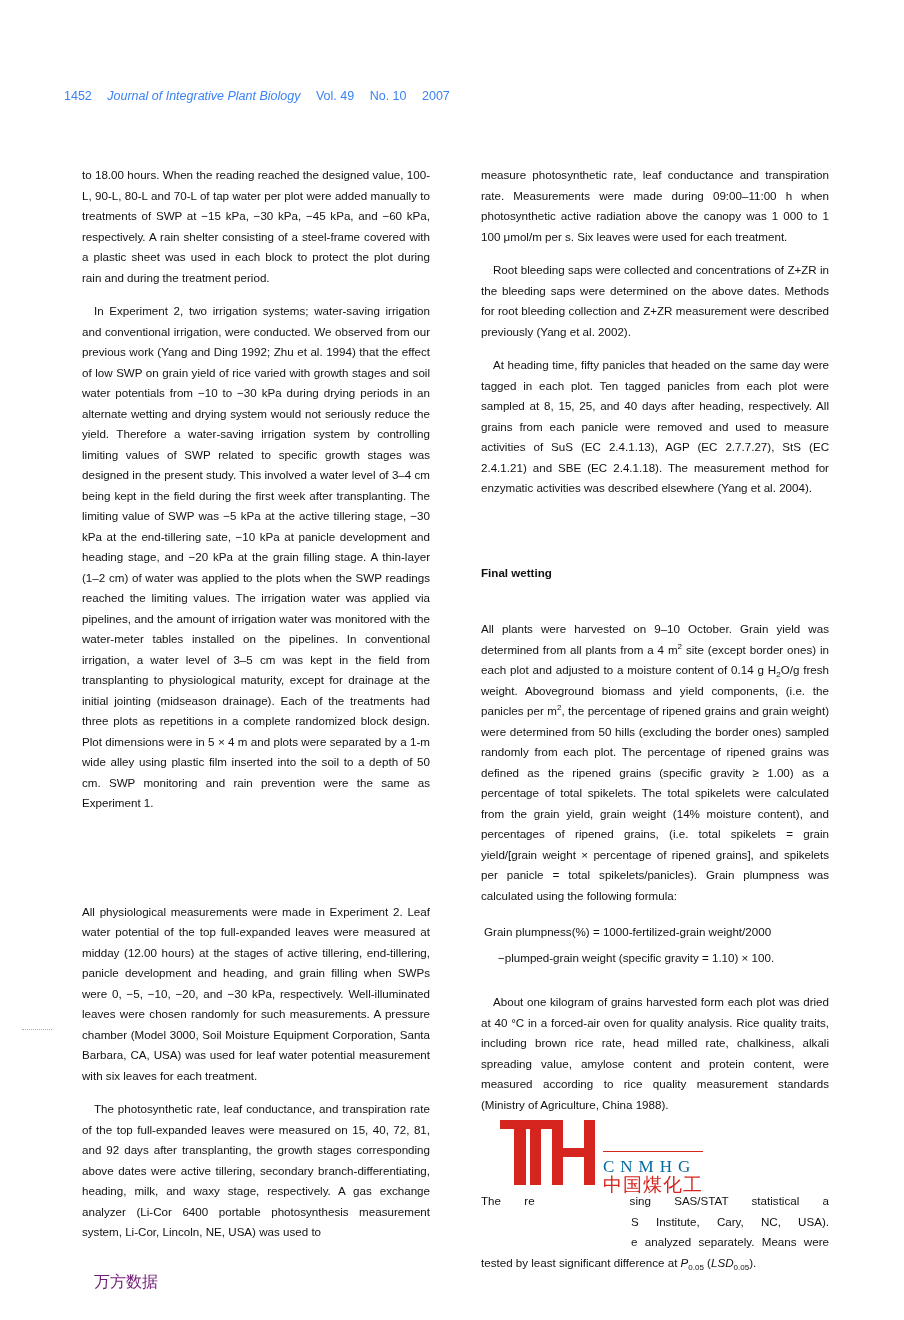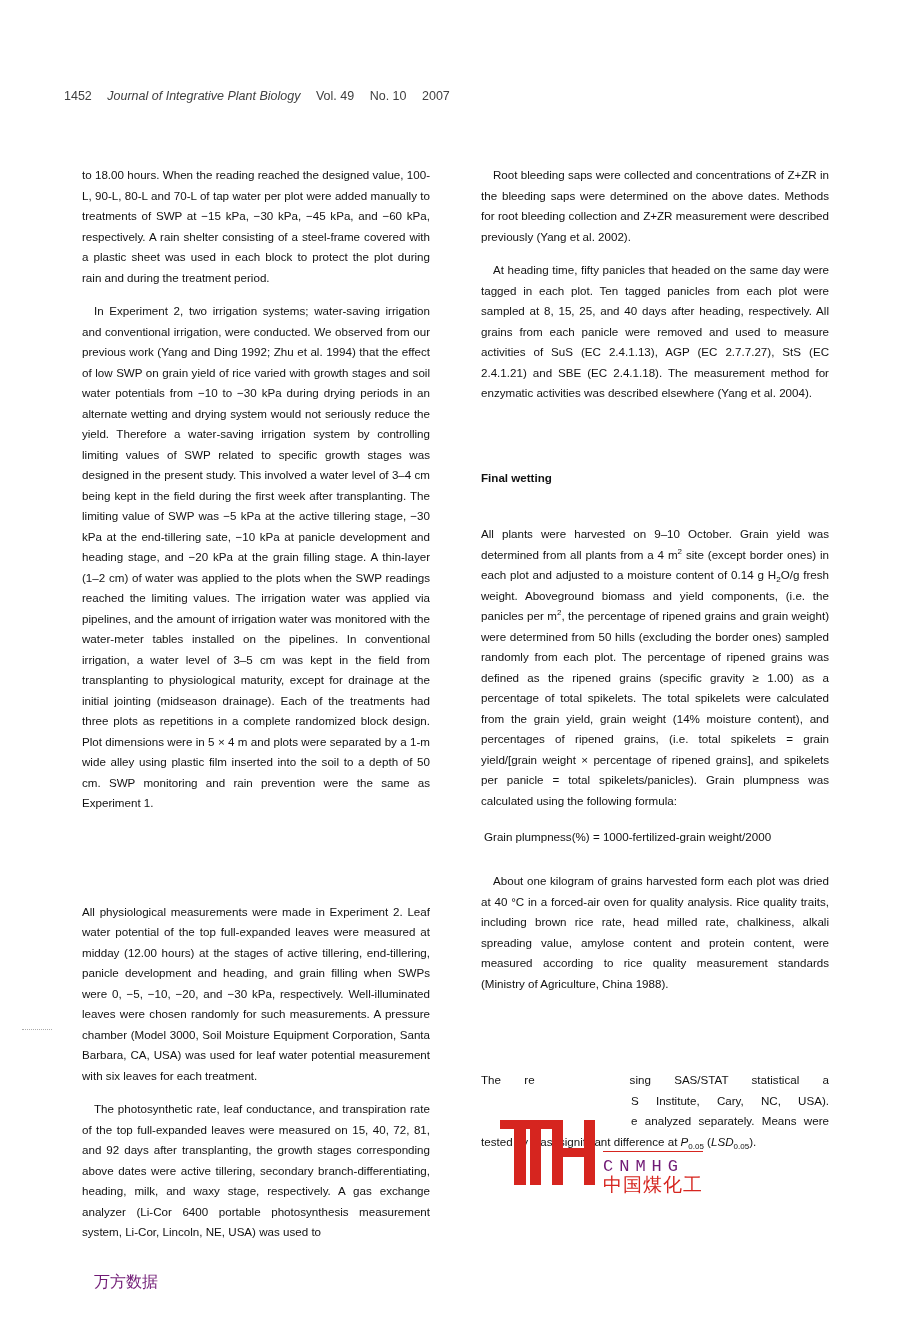--- a/index.html
+++ b/index.html
@@ -1,35 +1,35 @@
 <!DOCTYPE html>
 <html><head>
 <meta charset="utf-8">
 <style>
   html, body { margin:0; padding:0; background:#ffffff; }
   body { width:904px; height:1320px; position:relative; overflow:hidden;
          font-family:"Liberation Sans", sans-serif; color:#111; }
-  .header { position:absolute; left:64px; top:89px; font-size:12.5px; color:#404040; white-space:nowrap; }
+  .header { position:absolute; left:64px; top:89px; font-size:12.5px; color:#3b82f6; white-space:nowrap; }
   .header span { margin-right:12px; }
   .header .journal { font-style:italic; }
   .col { position:absolute; top:152px; width:374px; font-size:11.6px; line-height:20.5px; text-align:justify; }
   .col.left { left:69px; }
   .col.right { left:468px; }
   .col p { margin:13px; }
   .col p.indent { text-indent:12px; }
   .heading { font-weight:bold; font-size:11.6px; margin:0; }
   .gap-s { height:10px; }
   .formula { text-align:left; padding-left:16px; line-height:26px; }
   .formula .l2 { padding-left:14px; }
   .footer-mark { position:absolute; left:94px; top:1272px; font-size:16px; color:#701a75; font-family:Liberation Sans, sans-serif; }
   .watermark { position:absolute; left:500px; top:1120px; width:215px; height:70px; }
   .wm-letters { position:absolute; left:0; top:0; width:100px; height:65px; }
   .wm-cn { position:absolute; left:103px; top:4px; font-family:"DejaVu Sans", sans-serif; color:#d6251f; font-size:19px; letter-spacing:1px;margin-top:48px; }
   .wm-line { position:absolute; left:103px; top:31px; width:100px; height:1px; background:#d6251f; }
-  .wm-en { position:absolute; left:103px; top:37px; color:#701a75; font-size:17px; letter-spacing:6px; font-family:Liberation Mono, monospace; }
+  .wm-en { position:absolute; left:103px; top:37px; color:#0369a1; font-size:17px; letter-spacing:6px; font-family:Liberation Serif, serif; }
   sub, sup { font-size:8px; line-height:0; }
   .dot-mark { position:absolute; left:22px; top:1029px; width:30px; height:1px; border-top:1px dotted #aaa; }
 </style>
 </head>
 <body>
 
 <div class="header">
   <span>1452</span>
   <span class="journal">Journal of Integrative Plant Biology</span>
   <span>Vol. 49</span>
@@ -40,28 +40,30 @@
 <div class="col left">
   <p>to 18.00 hours. When the reading reached the designed value, 100-L, 90-L, 80-L and 70-L of tap water per plot were added manually to treatments of SWP at −15 kPa, −30 kPa, −45 kPa, and −60 kPa, respectively. A rain shelter consisting of a steel-frame covered with a plastic sheet was used in each block to protect the plot during rain and during the treatment period.</p>
   <p class="indent">In Experiment 2, two irrigation systems; water-saving irrigation and conventional irrigation, were conducted. We observed from our previous work (Yang and Ding 1992; Zhu et al. 1994) that the effect of low SWP on grain yield of rice varied with growth stages and soil water potentials from −10 to −30 kPa during drying periods in an alternate wetting and drying system would not seriously reduce the yield. Therefore a water-saving irrigation system by controlling limiting values of SWP related to specific growth stages was designed in the present study. This involved a water level of 3–4 cm being kept in the field during the first week after transplanting. The limiting value of SWP was −5 kPa at the active tillering stage, −30 kPa at the end-tillering sate, −10 kPa at panicle development and heading stage, and −20 kPa at the grain filling stage. A thin-layer (1–2 cm) of water was applied to the plots when the SWP readings reached the limiting values. The irrigation water was applied via pipelines, and the amount of irrigation water was monitored with the water-meter tables installed on the pipelines. In conventional irrigation, a water level of 3–5 cm was kept in the field from transplanting to physiological maturity, except for drainage at the initial jointing (midseason drainage). Each of the treatments had three plots as repetitions in a complete randomized block design. Plot dimensions were in 5 × 4 m and plots were separated by a 1-m wide alley using plastic film inserted into the soil to a depth of 50 cm. SWP monitoring and rain prevention were the same as Experiment 1.</p>
   <div style="height:52px"></div>
   <div class="gap-s"></div>
   <p>All physiological measurements were made in Experiment 2. Leaf water potential of the top full-expanded leaves were measured at midday (12.00 hours) at the stages of active tillering, end-tillering, panicle development and heading, and grain filling when SWPs were 0, −5, −10, −20, and −30 kPa, respectively. Well-illuminated leaves were chosen randomly for such measurements. A pressure chamber (Model 3000, Soil Moisture Equipment Corporation, Santa Barbara, CA, USA) was used for leaf water potential measurement with six leaves for each treatment.</p>
   <p class="indent">The photosynthetic rate, leaf conductance, and transpiration rate of the top full-expanded leaves were measured on 15, 40, 72, 81, and 92 days after transplanting, the growth stages corresponding above dates were active tillering, secondary branch-differentiating, heading, milk, and waxy stage, respectively. A gas exchange analyzer (Li-Cor 6400 portable photosynthesis measurement system, Li-Cor, Lincoln, NE, USA) was used to</p>
 </div>
 
 <div class="col right">
+  <p>measure photosynthetic rate, leaf conductance and transpiration rate. Measurements were made during 09:00–11:00 h when photosynthetic active radiation above the canopy was 1 000 to 1 100 μmol/m per s. Six leaves were used for each treatment.</p>
   <p class="indent">Root bleeding saps were collected and concentrations of Z+ZR in the bleeding saps were determined on the above dates. Methods for root bleeding collection and Z+ZR measurement were described previously (Yang et al. 2002).</p>
   <p class="indent">At heading time, fifty panicles that headed on the same day were tagged in each plot. Ten tagged panicles from each plot were sampled at 8, 15, 25, and 40 days after heading, respectively. All grains from each panicle were removed and used to measure activities of SuS (EC 2.4.1.13), AGP (EC 2.7.7.27), StS (EC 2.4.1.21) and SBE (EC 2.4.1.18). The measurement method for enzymatic activities was described elsewhere (Yang et al. 2004).</p>
   <div style="height:38px"></div>
   <p class="heading">Final wetting</p>
   <div class="gap-s"></div>
   <p><span>All plants were harvested on 9–10 October. Grain yield was determined from all plants from a 4 m</span><sup>2</sup><span> site (except border ones) in each plot and adjusted to a moisture content of 0.14 g H</span><sub>2</sub><span>O/g fresh weight. Aboveground biomass and yield components, (i.e. the panicles per m</span><sup>2</sup><span>, the percentage of ripened grains and grain weight) were determined from 50 hills (excluding the border ones) sampled randomly from each plot. The percentage of ripened grains was defined as the ripened grains (specific gravity ≥ 1.00) as a percentage of total spikelets. The total spikelets were calculated from the grain yield, grain weight (14% moisture content), and percentages of ripened grains, (i.e. total spikelets = grain yield/[grain weight × percentage of ripened grains], and spikelets per panicle = total spikelets/panicles). Grain plumpness was calculated using the following formula:</span></p>
   <div class="formula">
     <div>Grain plumpness(%) = 1000-fertilized-grain weight/2000</div>
+    <div class="l2">−plumped-grain weight (specific gravity = 1.10) × 100.</div>
   </div>
   <div style="height:8px"></div>
   <p class="indent">About one kilogram of grains harvested form each plot was dried at 40 °C in a forced-air oven for quality analysis. Rice quality traits, including brown rice rate, head milled rate, chalkiness, alkali spreading value, amylose content and protein content, were measured according to rice quality measurement standards (Ministry of Agriculture, China 1988).</p>
   <div style="height:40px"></div>
   <div class="gap-s"></div>
   <p><span>The re</span><span style="display:inline-block;width:95px"></span><span>sing SAS/STAT statistical a</span><span style="display:inline-block;width:150px"></span><span>S Institute, Cary, NC, USA).</span><span style="display:inline-block;width:150px"></span><span>e analyzed separately. Means were tested by least significant difference at </span><i>P</i><sub>0.05</sub><span> (</span><i>LSD</i><sub>0.05</sub><span>).</span></p>
 </div>
 
 <div class="watermark">
   <svg class="wm-letters" viewBox="0 0 100 65">

